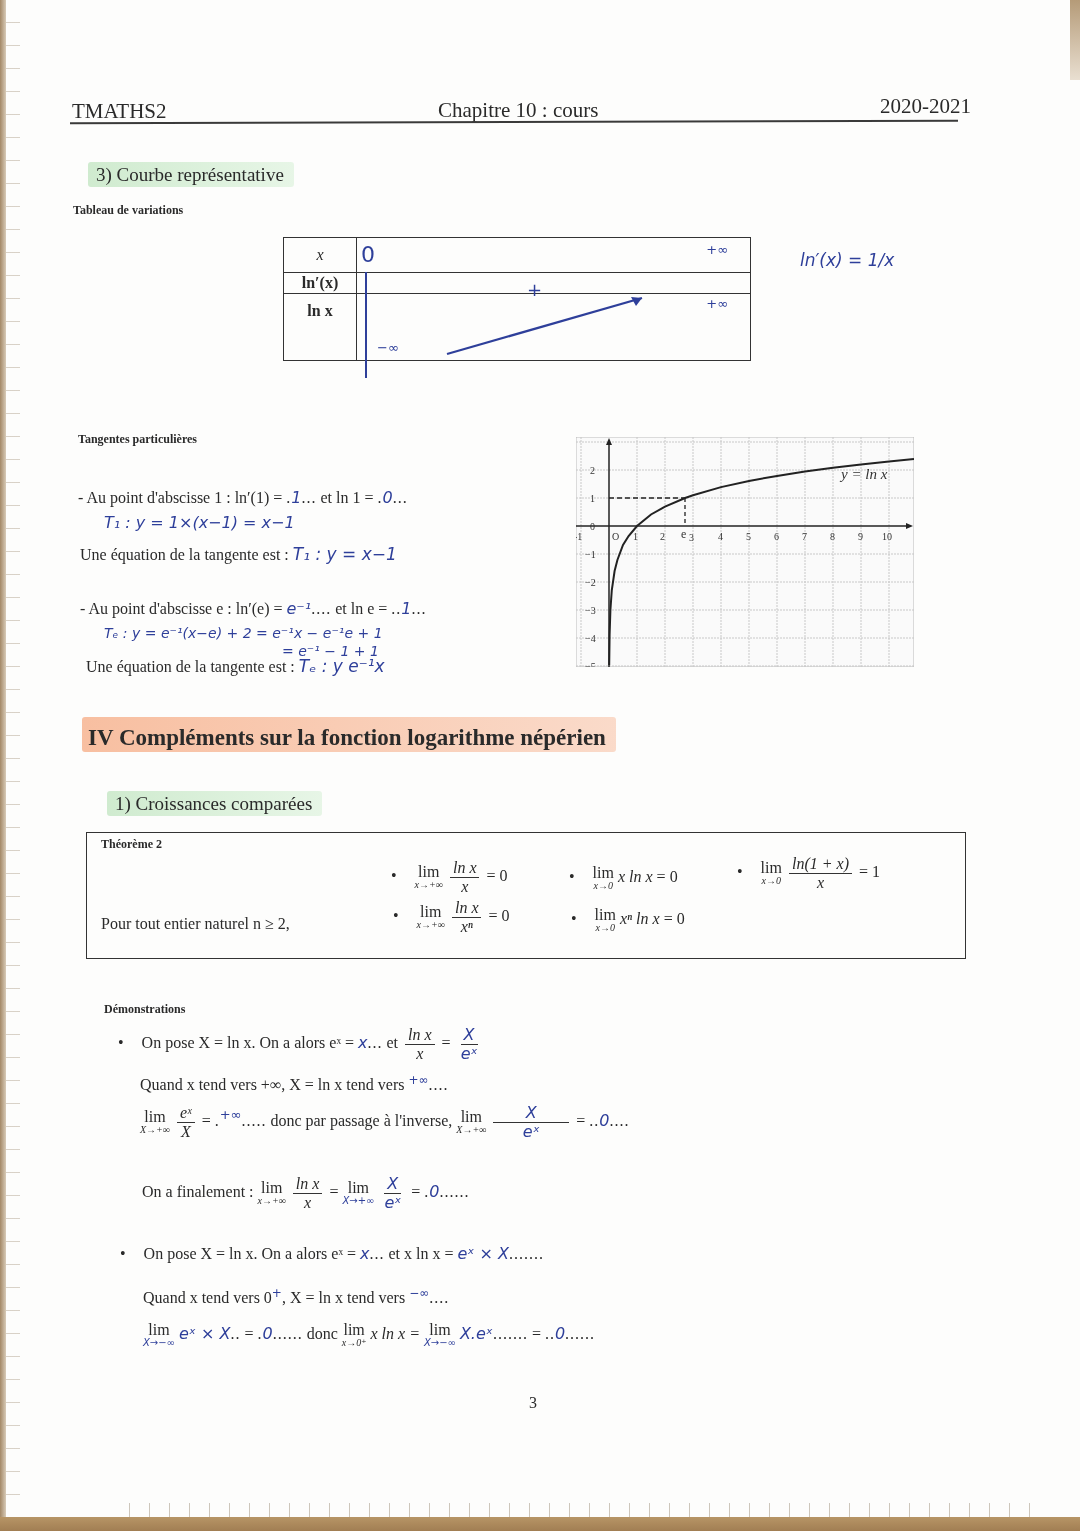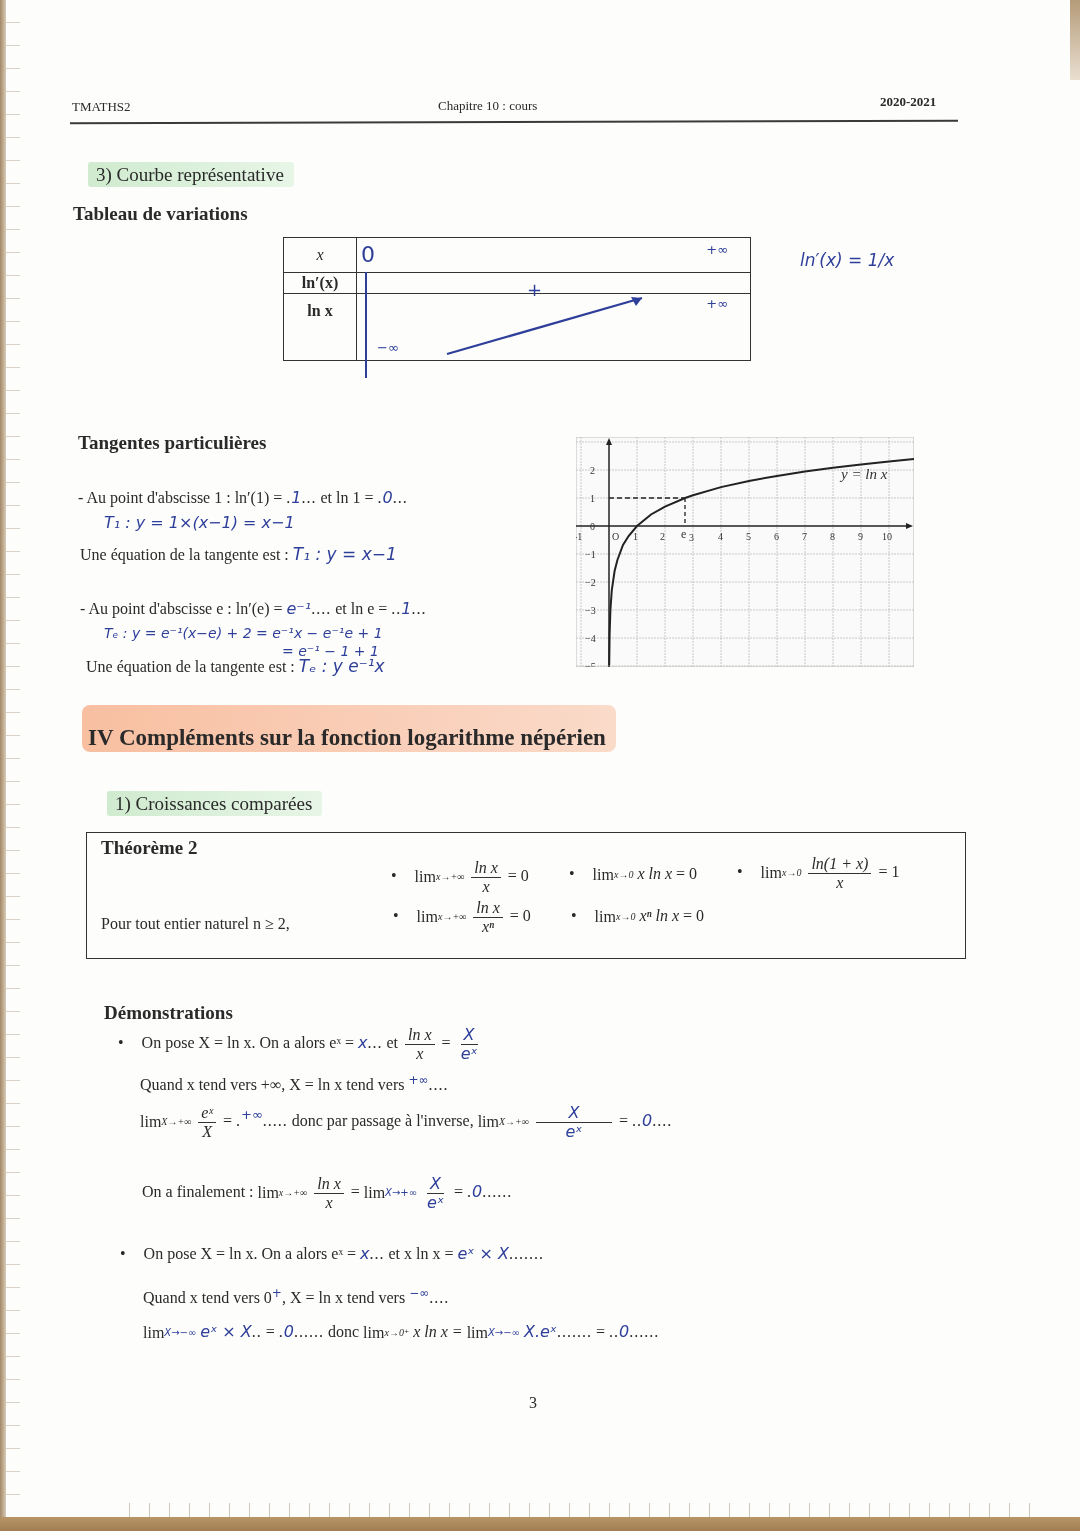--- a/index.html
+++ b/index.html
@@ -25,52 +25,52 @@
   .bottom-wood {
     position:absolute; left:0; bottom:0; width:1080px; height:14px;
     background:linear-gradient(180deg,#b79566,#a17e53);
   }
   .bottom-ruler {
     position:absolute; left:110px; bottom:12px; width:930px; height:16px;
     background:repeating-linear-gradient(90deg, transparent 0, transparent 19px, #b8ae9f 19px, #b8ae9f 20px);
     opacity:.7;
   }
   .abs { position:absolute; }
-  .hdr { font-size:13px; }
+  .hdr { font-size:21px; }
   .hdr-rule { position:absolute; left:70px; top:121px; width:888px; height:1.5px; background:#3a3a3a; transform:rotate(-0.15deg); }
   .hl-green { background:linear-gradient(90deg, rgba(170,220,170,.55), rgba(190,232,190,.35)); padding:2px 10px 2px 8px; border-radius:3px; }
-  .hl-orange { background:linear-gradient(90deg, rgba(246,170,130,.75), rgba(248,190,160,.55)); padding:20px 10px 2px 6px; border-radius:8px; }
+  .hl-orange { background:linear-gradient(90deg, rgba(246,170,130,.75), rgba(248,190,160,.55)); padding:8px 10px 2px 6px; border-radius:3px; }
   .sec-title { font-size:20px; font-weight:normal; }
-  .sub-title { font-size:19px; font-weight:bold; }
+  .sub-title { font-size:12px; font-weight:bold; }
   .txt { font-size:16px; }
   .hand { font-family:"DejaVu Sans", sans-serif; color:#2e3f9a; font-style:italic; }
   table.var { border-collapse:collapse; position:absolute; left:283px; top:237px; width:468px; }
   table.var td { border:1.5px solid #333; font-size:16px; }
   .math { font-style:italic; }
   .thm-box { position:absolute; left:86px; top:832px; width:878px; height:125px; border:1.5px solid #333; }
-  .lim { display:inline-flex; flex-direction:row; align-items:center; vertical-align:middle; line-height:1; }
+  .lim { display:inline-flex; flex-direction:column; align-items:center; vertical-align:middle; line-height:1; }
   .lim .sub { font-size:10px; font-style:italic; }
   .frac { display:inline-flex; flex-direction:column; align-items:center; vertical-align:middle; line-height:1.1; margin:0 3px; }
   .frac .num { border-bottom:1px solid #333; padding:0 3px; }
   .frac .den { padding:0 3px; }
   .bullet::before { content:"•"; margin-right:14px; }
   .dots { letter-spacing:1px; }
 </style>
 </head>
 <body>
 
 <div class="page-edge-left"></div>
 <div class="ruler-left"></div>
 <div class="page-edge-right"></div>
 <div class="bottom-ruler"></div>
 <div class="bottom-wood"></div>
 
 <div class="abs hdr" style="left:72px;top:99px;">TMATHS2</div>
 <div class="abs hdr" style="left:438px;top:98px;">Chapitre 10 : cours</div>
-<div class="abs hdr" style="left:880px;top:94px;font-weight:bold;">2020-2021</div>
+<div class="abs hdr" style="left:880px;top:94px;">2020-2021</div>
 <div class="hdr-rule"></div>
 
 <div class="abs sec-title" style="left:88px;top:164px;font-size:19px;">
   <span class="hl-green">3)  Courbe représentative</span>
 </div>
 <div class="abs sub-title" style="left:73px;top:203px;">Tableau de variations</div>
 
 <table class="var">
   <tbody>
       <tr style="height:35px;">

